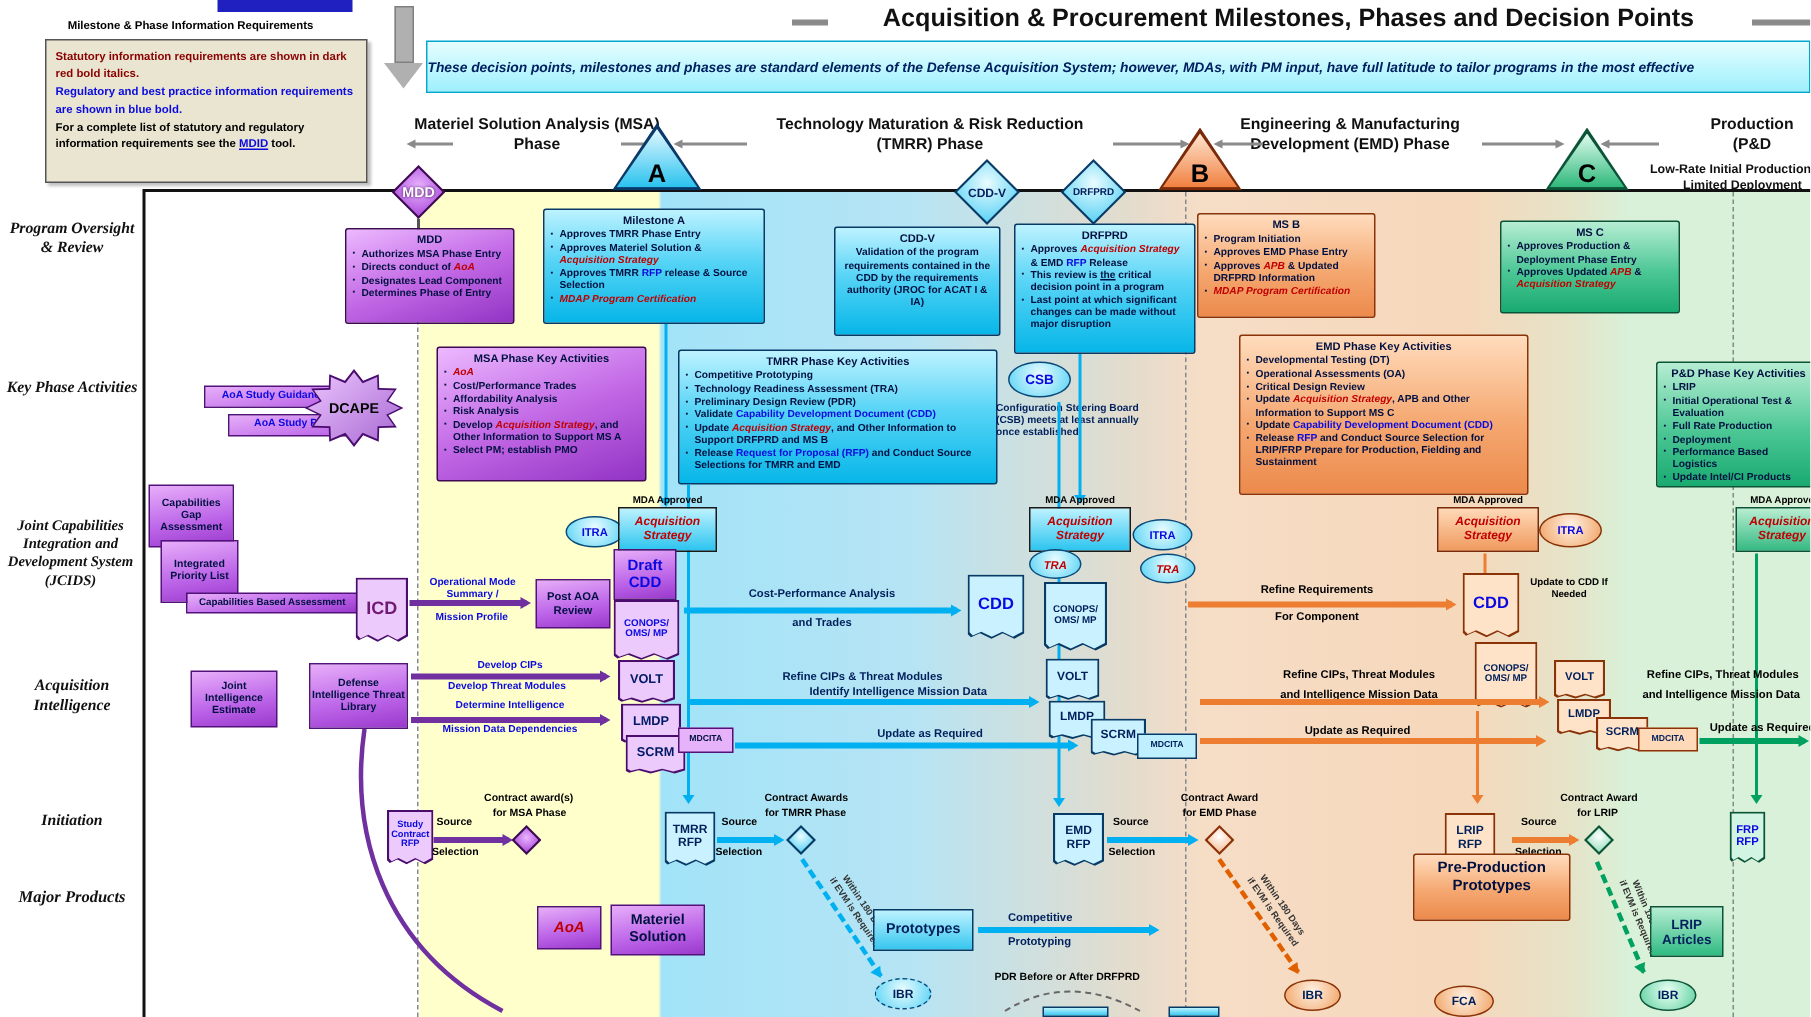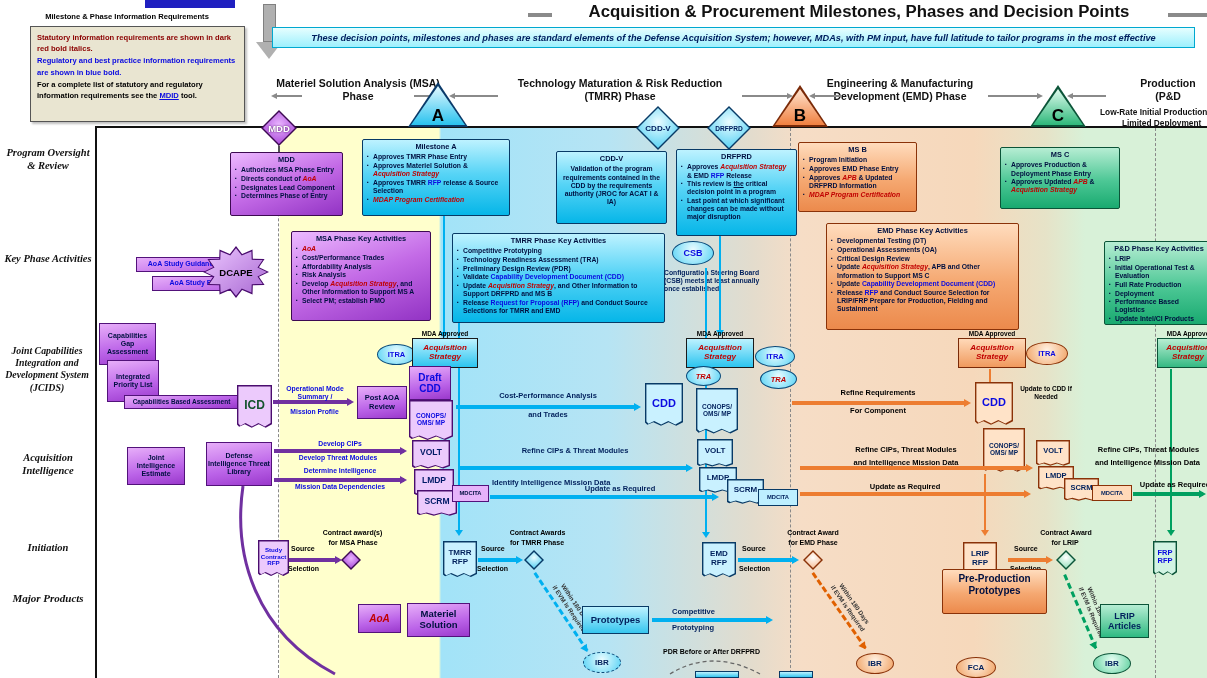--- a/index.html
+++ b/index.html
@@ -101,21 +101,21 @@
         <div class="li nom"><span class="lr">Statutory information requirements are shown in dark red </span><span class="lri">bold italics</span><span class="lr">.</span></div>
         <div class="li nom"><span class="lb">Regulatory and best practice information requirements are shown in blue bold.</span></div>
         <div class="li nom"><span>For a  complete list of statutory and regulatory information requirements see the </span><a class="lk">MDID</a><span> tool.</span></div>
       </div>
   </div>
   <div class="abs" style="left:263px;top:4px;width:13px;height:38px;background:#b0b0b0;border:1px solid #808080"></div>
   <div class="abs" style="left:256px;top:42px;width:0;height:0;border-left:13.5px solid transparent;border-right:13.5px solid transparent;border-top:17px solid #b0b0b0"></div>
   <div class="abs" style="left:528px;top:13px;width:24px;height:4px;background:#8a8a8a"></div>
   <div class="t" style="left:552px;top:2px;width:614px;font-size:16.8px;font-weight:800;text-align:center;white-space:nowrap;color:#111">Acquisition &amp; Procurement Milestones, Phases and Decision Points</div>
   <div class="abs" style="left:1168px;top:13px;width:39px;height:4px;background:#8a8a8a"></div>
-  <div class="abs" style="left:272px;top:27px;width:923px;height:21px;background:linear-gradient(180deg,#e6feff,#9df0fd);border:1.4px solid #00a8d0;display:flex;align-items:center;justify-content:center;overflow:hidden">
+  <div class="abs" style="left:284px;top:27px;width:923px;height:35px;background:linear-gradient(180deg,#e6feff,#9df0fd);border:1.4px solid #00a8d0;display:flex;align-items:center;overflow:hidden">
     <span style="font-style:italic;font-size:9.2px;color:#002060;white-space:nowrap">These decision points, milestones and phases are standard elements of the Defense Acquisition System; however, MDAs, with PM input, have full latitude to tailor programs in the most effective</span>
   </div>
 
   <div class="t" style="left:268px;top:77px;width:180px;text-align:center;font-size:10.5px;color:#111">Materiel Solution Analysis (MSA) Phase</div>
   <div class="t" style="left:500px;top:77px;width:240px;text-align:center;font-size:10.5px;color:#111">Technology Maturation &amp; Risk Reduction (TMRR) Phase</div>
   <div class="t" style="left:800px;top:77px;width:200px;text-align:center;font-size:10.5px;color:#111">Engineering &amp; Manufacturing Development (EMD) Phase</div>
   <div class="t" style="left:1108px;top:77px;width:120px;text-align:center;font-size:10.5px;color:#111">
     <span style="display:block">Production</span>
     <span style="display:block">(P&amp;D</span>
   </div>
@@ -277,21 +277,21 @@
       <span>Capabilities Gap Assessment</span>
     </div>
   <div class="lbl" style="left:107px;top:360px;width:52px;height:42px">
       <span>Integrated Priority List</span>
     </div>
   <div class="lbl" style="left:124px;top:395px;width:115px;height:14px;font-size:6.5px">
       <span>Capabilities Based Assessment</span>
     </div>
   <div class="doc dp" style="left:237px;top:385px;width:35px;height:45px">
       <div class="in">
-        <span style="font-size:12px;color:#14532d">ICD</span>
+        <span style="font-size:12px;color:#701a75">ICD</span>
       </div>
     </div>
   <div class="ha" style="--c:#7030a0;left:273px;top:400px;width:78px;height:3.5px"></div>
   <div class="t blue" style="left:270px;top:385px;width:90px;font-size:6.8px;text-align:center">Operational Mode</div>
   <div class="t blue" style="left:275px;top:393px;width:80px;font-size:6.8px;text-align:center">Summary /</div>
   <div class="t blue" style="left:272px;top:408px;width:85px;font-size:6.8px;text-align:center">Mission Profile</div>
   <div class="lbl" style="left:357px;top:386px;width:50px;height:33px;font-size:7.5px">
       <span>Post AOA Review</span>
     </div>
   <div class="oval ov-c" style="left:377px;top:344px;width:39px;height:21px">
@@ -385,21 +385,21 @@
     </div>
   <div class="doc dp" style="left:417px;top:490px;width:40px;height:27px">
       <div class="in" style="font-size:8.5px">
         <span>SCRM</span>
       </div>
     </div>
   <div class="lbl" style="left:452px;top:485px;width:37px;height:17px;font-size:5.8px;background:#e6b3fa">
       <span>MDCITA</span>
     </div>
   <div class="t navy" style="left:500px;top:446px;width:150px;font-size:7.5px;text-align:center">Refine CIPs &amp; Threat Modules</div>
-  <div class="t navy" style="left:492px;top:478px;width:166px;font-size:7.5px;text-align:left">Identify Intelligence Mission Data</div>
+  <div class="t navy" style="left:492px;top:456px;width:166px;font-size:7.5px;text-align:right">Identify Intelligence Mission Data</div>
   <div class="ha" style="--c:#00b0f0;left:458px;top:466px;width:232px;height:4px"></div>
   <div class="t navy" style="left:560px;top:484px;width:120px;font-size:7.5px;text-align:center">Update as Required</div>
   <div class="ha" style="--c:#00b0f0;left:490px;top:495px;width:226px;height:4px"></div>
   <div class="doc dc" style="left:697px;top:439px;width:36px;height:29px">
       <div class="in" style="font-size:8px">
         <span>VOLT</span>
       </div>
     </div>
   <div class="doc dc" style="left:699px;top:467px;width:38px;height:27px">
       <div class="in" style="font-size:8px">

